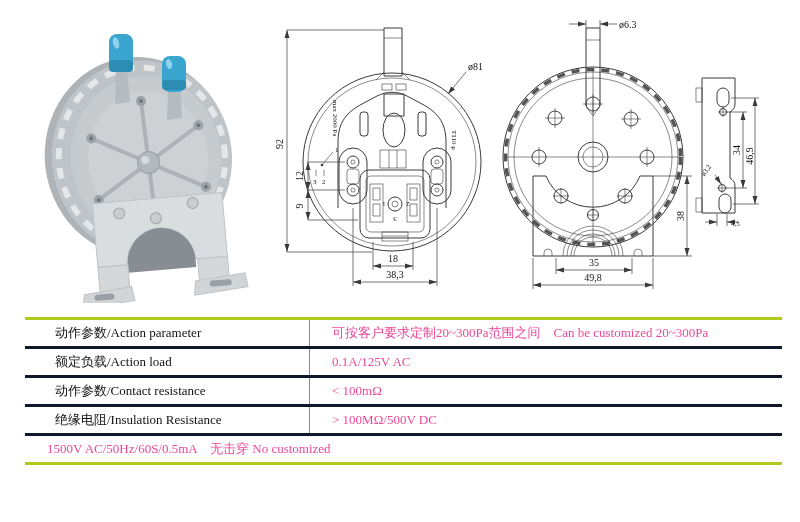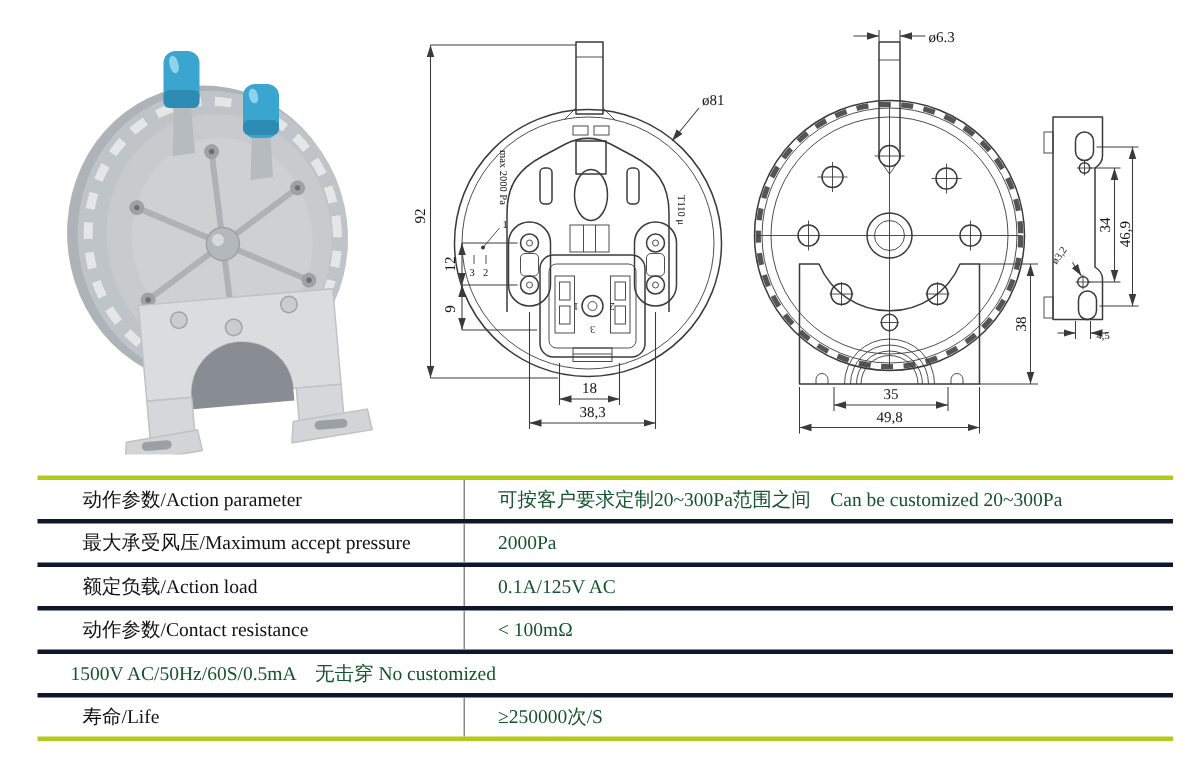--- a/index.html
+++ b/index.html
@@ -12,21 +12,21 @@
   .dm{stroke:#3a3a3a;stroke-width:0.7;fill:none;}
   .dt{font-size:10px;}
   .ds{font-size:7px;}
   
   .spec-table{position:absolute;left:25px;top:317px;width:757px;
       border-top:3px solid #b4c91e;border-bottom:3px solid #b4c91e;}
   .spec-row{display:flex;align-items:stretch;height:26px;border-bottom:3px solid #0f172a;}
   .spec-row:last-child{border-bottom:none;}
   .spec-label{box-sizing:border-box;width:285px;border-right:1px solid #8a8a8a;
       padding-left:30px;display:flex;align-items:center;font-size:13px;color:#111;}
-  .spec-value{flex:1;padding-left:22px;display:flex;align-items:center;font-size:13px;color:#14532d;}
+  .spec-value{flex:1;padding-left:22px;display:flex;align-items:center;font-size:13px;color:#ec4899;}
 </style>
 </head>
 <body>
 
 <div class="page">
 
   <svg style="left:30px;top:8px" width="235" height="295" viewBox="0 0 235 295">
     <g transform="rotate(-7 115 150)">
       <ellipse cx="108" cy="148" rx="93" ry="100" fill="#aeb3b8"></ellipse>
       <ellipse cx="112" cy="149" rx="90" ry="97" fill="#bfc4c8"></ellipse>
@@ -341,33 +341,29 @@
       <text class="ds" x="236" y="218">4,5</text>
     </g>
   </svg>
 
   <div class="spec-table">
     <div class="spec-row">
       <div class="spec-label">动作参数/Action parameter</div>
       <div class="spec-value">可按客户要求定制20~300Pa范围之间　Can be customized  20~300Pa</div>
     </div>
     <div class="spec-row">
-      <div class="spec-label">最大承受风压/Maximum accept pressure</div>
-      <div class="spec-value">2000Pa</div>
-    </div>
-    <div class="spec-row">
       <div class="spec-label">额定负载/Action load</div>
       <div class="spec-value">0.1A/125V AC</div>
     </div>
     <div class="spec-row">
       <div class="spec-label">动作参数/Contact resistance</div>
       <div class="spec-value">&lt; 100mΩ</div>
     </div>
     <div class="spec-row">
+      <div class="spec-label">绝缘电阻/Insulation Resistance</div>
+      <div class="spec-value">&gt; 100MΩ/500V DC</div>
+    </div>
+    <div class="spec-row">
       <div class="spec-value">1500V AC/50Hz/60S/0.5mA　无击穿 No customized</div>
     </div>
-    <div class="spec-row">
-      <div class="spec-label">寿命/Life</div>
-      <div class="spec-value">≥250000次/S</div>
-    </div>
   </div>
 
 </div>
 
 </body></html>

